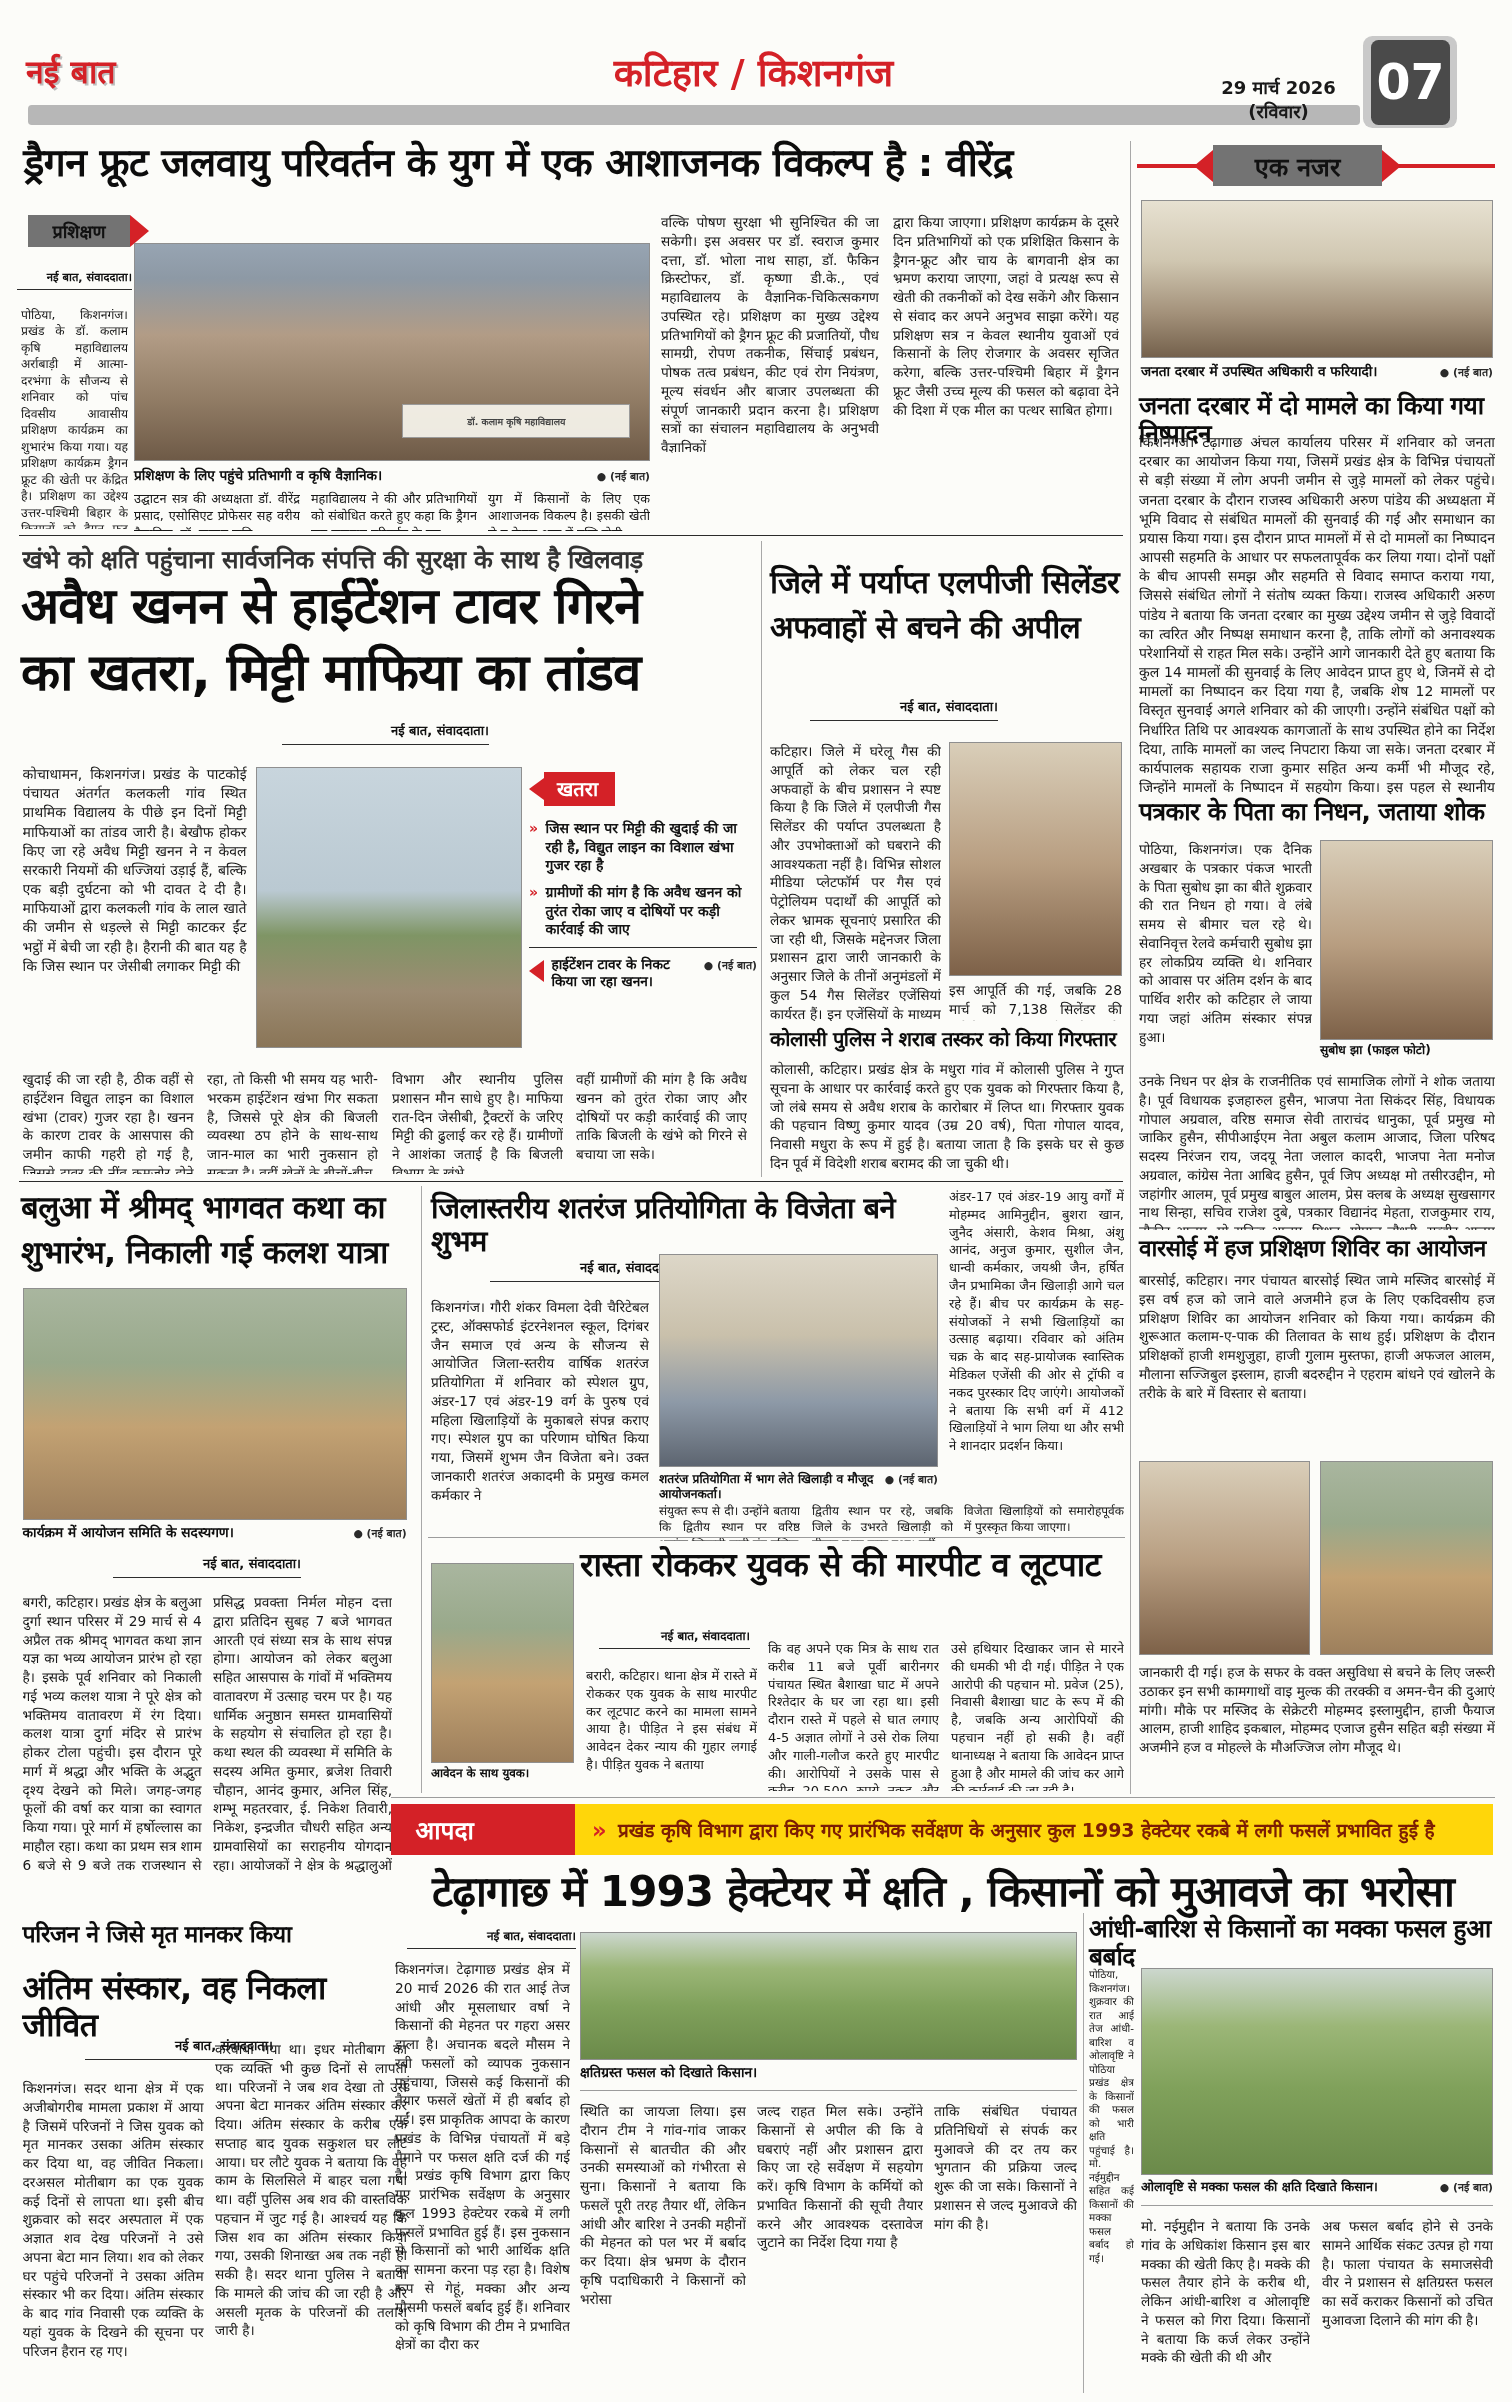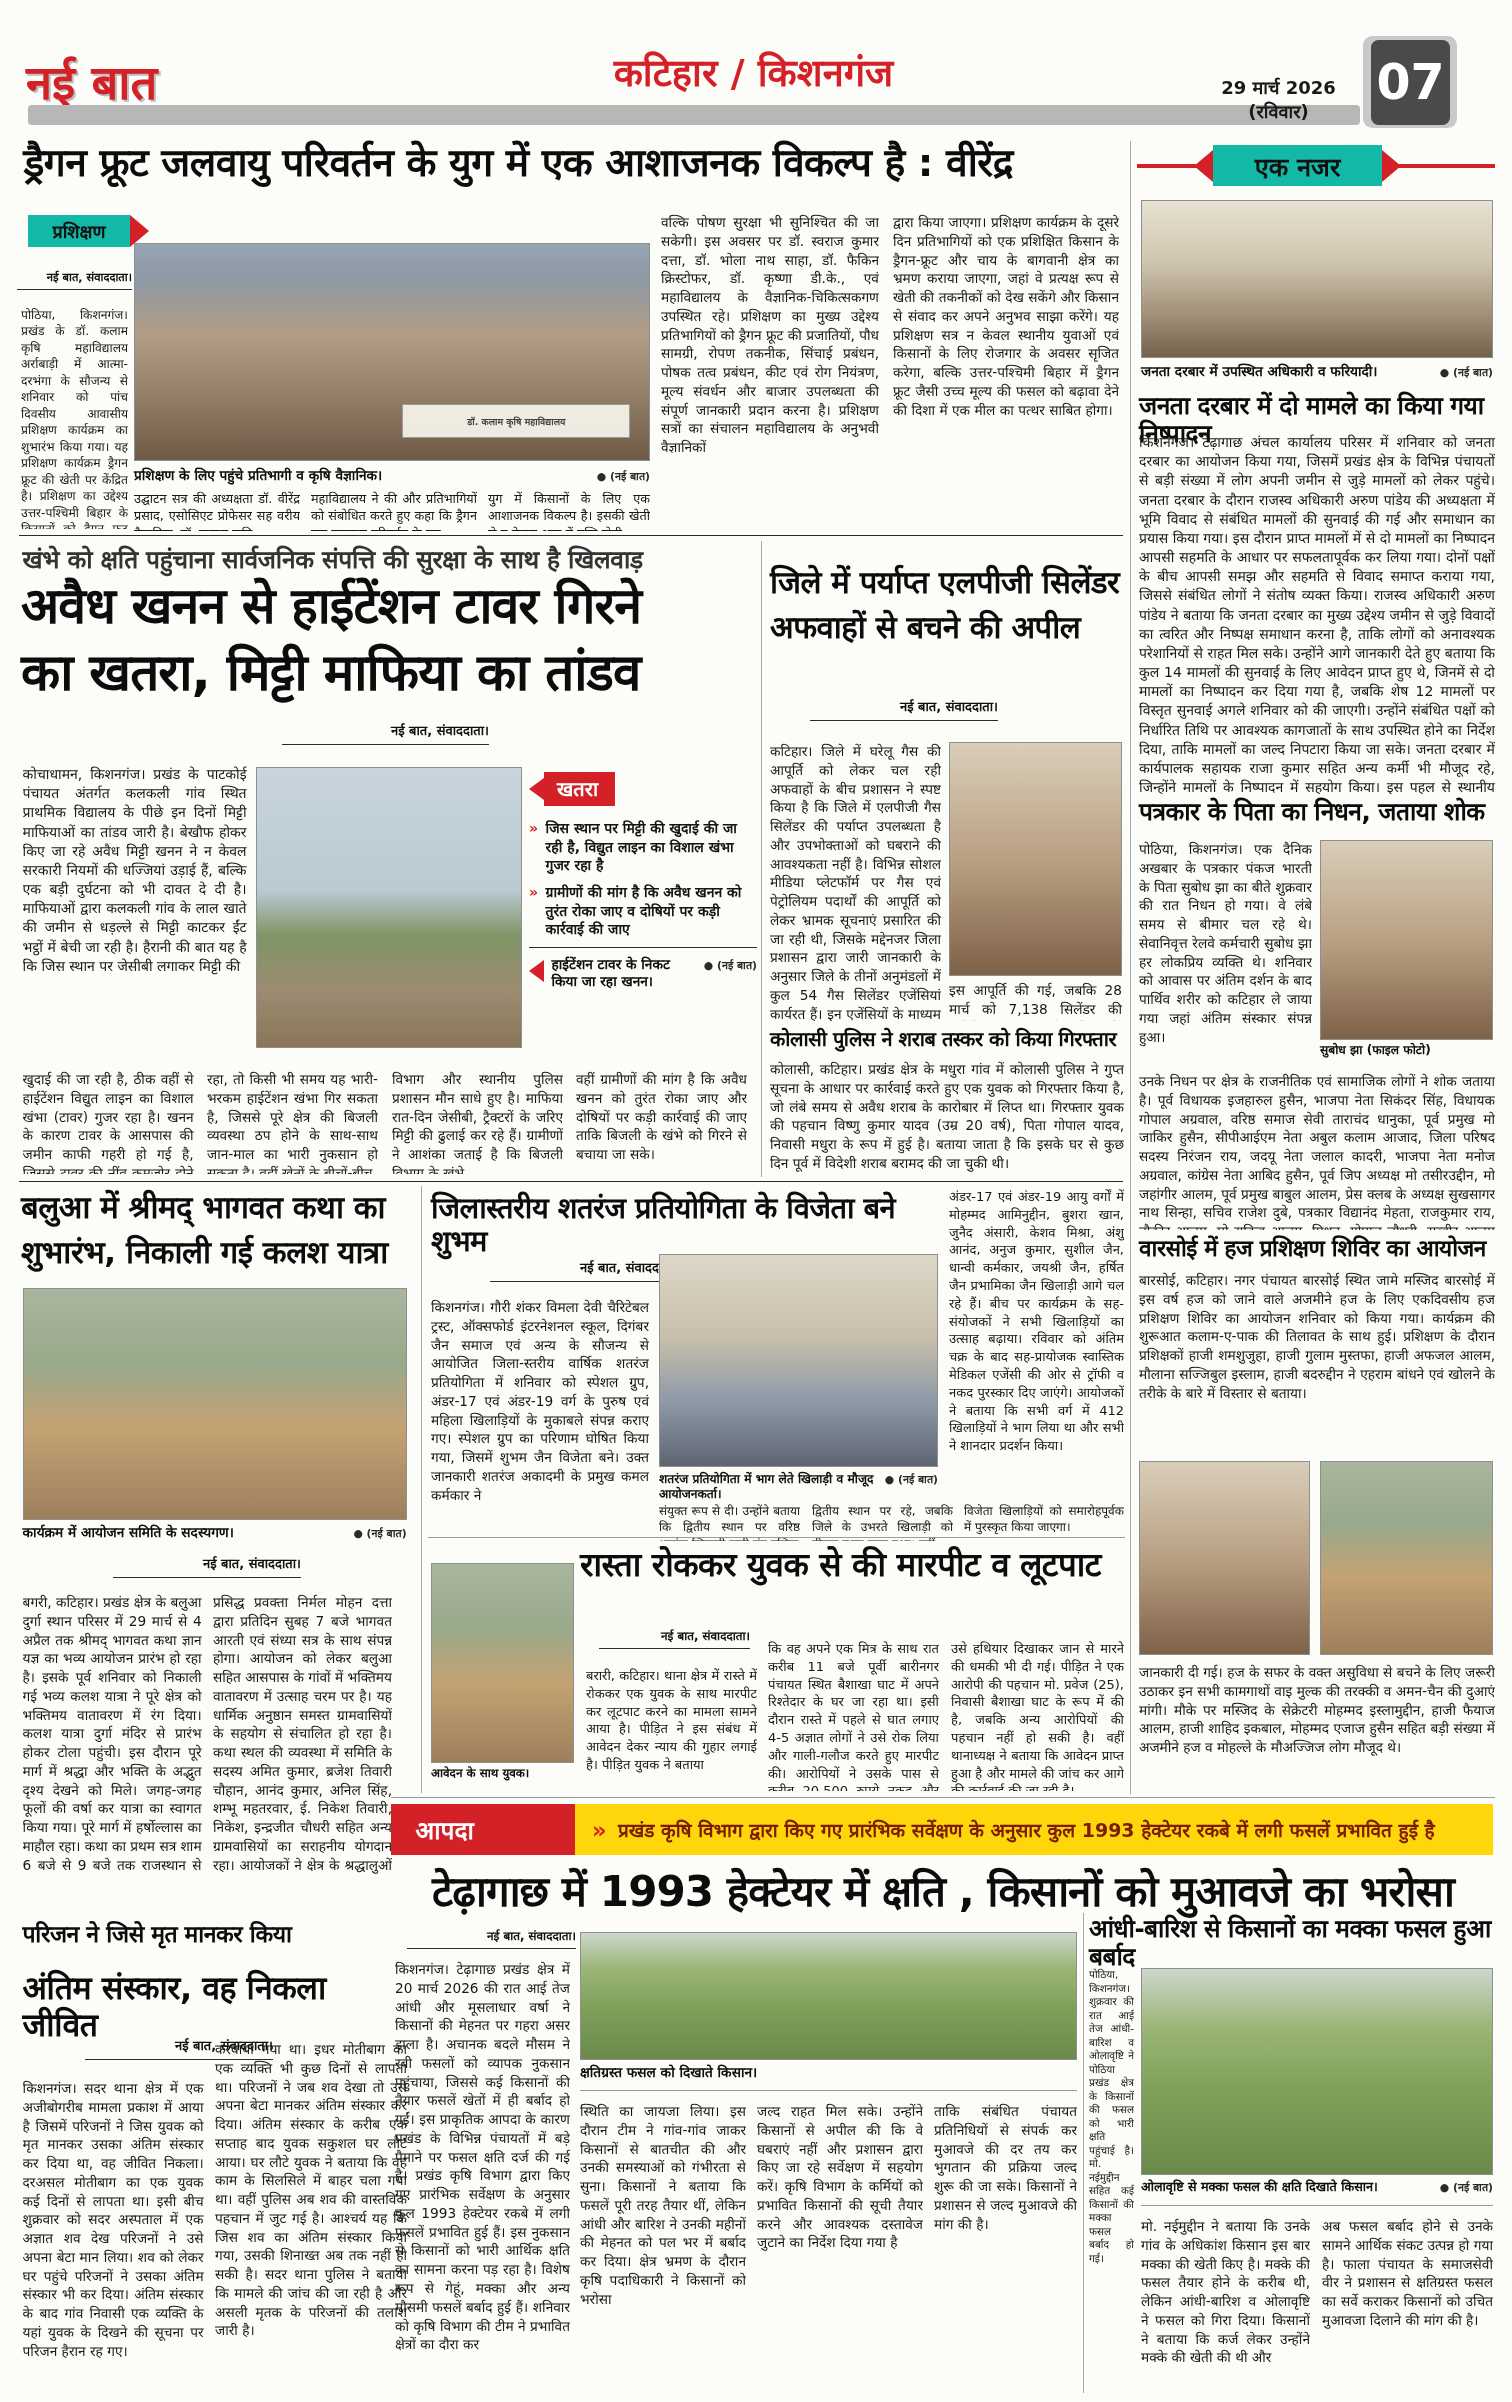--- a/index.html
+++ b/index.html
@@ -20,21 +20,21 @@
   .ph-group{background:linear-gradient(180deg,#97a4b2 0%,#8d99a5 16%,#b29c86 42%,#917c65 72%,#6e5a47 100%);}
   .ph-room{background:linear-gradient(180deg,#e7e1d1 0%,#d0c7b1 38%,#a3917a 72%,#74614c 100%);}
   .ph-field{background:linear-gradient(180deg,#c8d5dd 0%,#bac9d2 44%,#7f9565 60%,#9c8b72 80%,#8a7557 100%);}
   .ph-portrait{background:linear-gradient(180deg,#d9ceb9 0%,#b89e81 52%,#7d6148 100%);}
   .ph-crowd{background:linear-gradient(180deg,#a9b69f 0%,#99a98b 32%,#c3a273 60%,#9d7f5c 100%);}
   .ph-maize{background:linear-gradient(180deg,#ccd7ce 0%,#9bb677 28%,#80a15b 58%,#6b8a4a 100%);}
   .ph-chess{background:linear-gradient(180deg,#ddd7c8 0%,#c9c0ab 38%,#8d99a7 70%,#5d6570 100%);}
   .vrule{position:absolute;width:0.9px;background:#a8a8a8;}
   .hrule{position:absolute;border-top:1.9px solid #2b2b2b;}
   .hrule-thin{position:absolute;border-top:0.9px solid #9c9c9c;}
-  .tag{background:#14b8a6;color:#111;font-weight:800;display:flex;align-items:center;justify-content:center;}
+  .tag{background:#737373;color:#111;font-weight:800;display:flex;align-items:center;justify-content:center;}
   .tri-r{width:0;height:0;border-top:16px solid transparent;border-bottom:16px solid transparent;border-left:19px solid #d42127;}
   .tri-l{width:0;height:0;border-top:16px solid transparent;border-bottom:16px solid transparent;border-right:19px solid #d42127;}
   .tri-l-sm{width:0;height:0;border-top:11.3px solid transparent;border-bottom:11.3px solid transparent;border-right:15px solid #d42127;}
   .danger-label{background:#d42127;color:#fff;font-weight:800;font-size:20px;
                 display:inline-flex;align-items:center;padding:2.8px 17px 4.7px 13px;}
   .bullet{color:#d42127;font-weight:800;margin-right:7.5px;flex:0 0 auto;}
   .dpoint{display:flex;font-size:14px;font-weight:600;color:#141414;line-height:1.3;margin-bottom:9.4px;text-align:left;}
   .banner-red{background:#d42127;color:#fff;font-weight:800;font-size:24.5px;
               display:flex;align-items:center;padding-left:24.5px;}
   .banner-yellow{background:#ffd60a;color:#7c1d03;font-weight:800;font-size:19px;
@@ -46,21 +46,21 @@
                 background:rgba(246,244,236,.93);border:0.9px solid #9a9a9a;
                 display:flex;align-items:center;justify-content:center;
                 font-size:9.4px;font-weight:700;color:#444;overflow:hidden;}
 </style>
 </head>
 <body>
 
 <div class="page">
 
   <div class="abs" style="left:0;top:0;width:1512px;height:141px;">
-    <div class="abs red" style="left:26px;top:49px;font-size:47px;font-weight:800;text-shadow:1.9px 1.9px 0 #bdbdbd;">नई बात</div>
+    <div class="abs red" style="left:26px;top:49px;font-size:32px;font-weight:800;text-shadow:1.9px 1.9px 0 #bdbdbd;">नई बात</div>
     <div class="abs" style="left:28px;top:105px;width:1332px;height:20px;background:#b7b7b7;border-radius:3.8px;"></div>
     <div class="abs red" style="left:537px;top:45px;width:433px;text-align:center;font-size:38px;font-weight:800;">कटिहार / किशनगंज</div>
     <div class="abs" style="left:1196px;top:75px;width:165px;text-align:center;font-size:18px;font-weight:700;color:#191919;">29 मार्च 2026 (रविवार)</div>
     <div class="abs" style="left:1363px;top:36px;width:94px;height:92px;background:#c9c9c9;border-radius:9.4px;"></div>
     <div class="abs pgnum" style="left:1371px;top:40px;width:79px;height:85px;">07</div>
   </div>
 
   <div class="abs hl" style="left:23.5px;top:141px;width:1100px;font-size:39px;">ड्रैगन फ्रूट जलवायु परिवर्तन के युग में एक आशाजनक विकल्प है : वीरेंद्र</div>
 
   <div class="abs" style="left:28px;top:215px;display:flex;align-items:center;">

